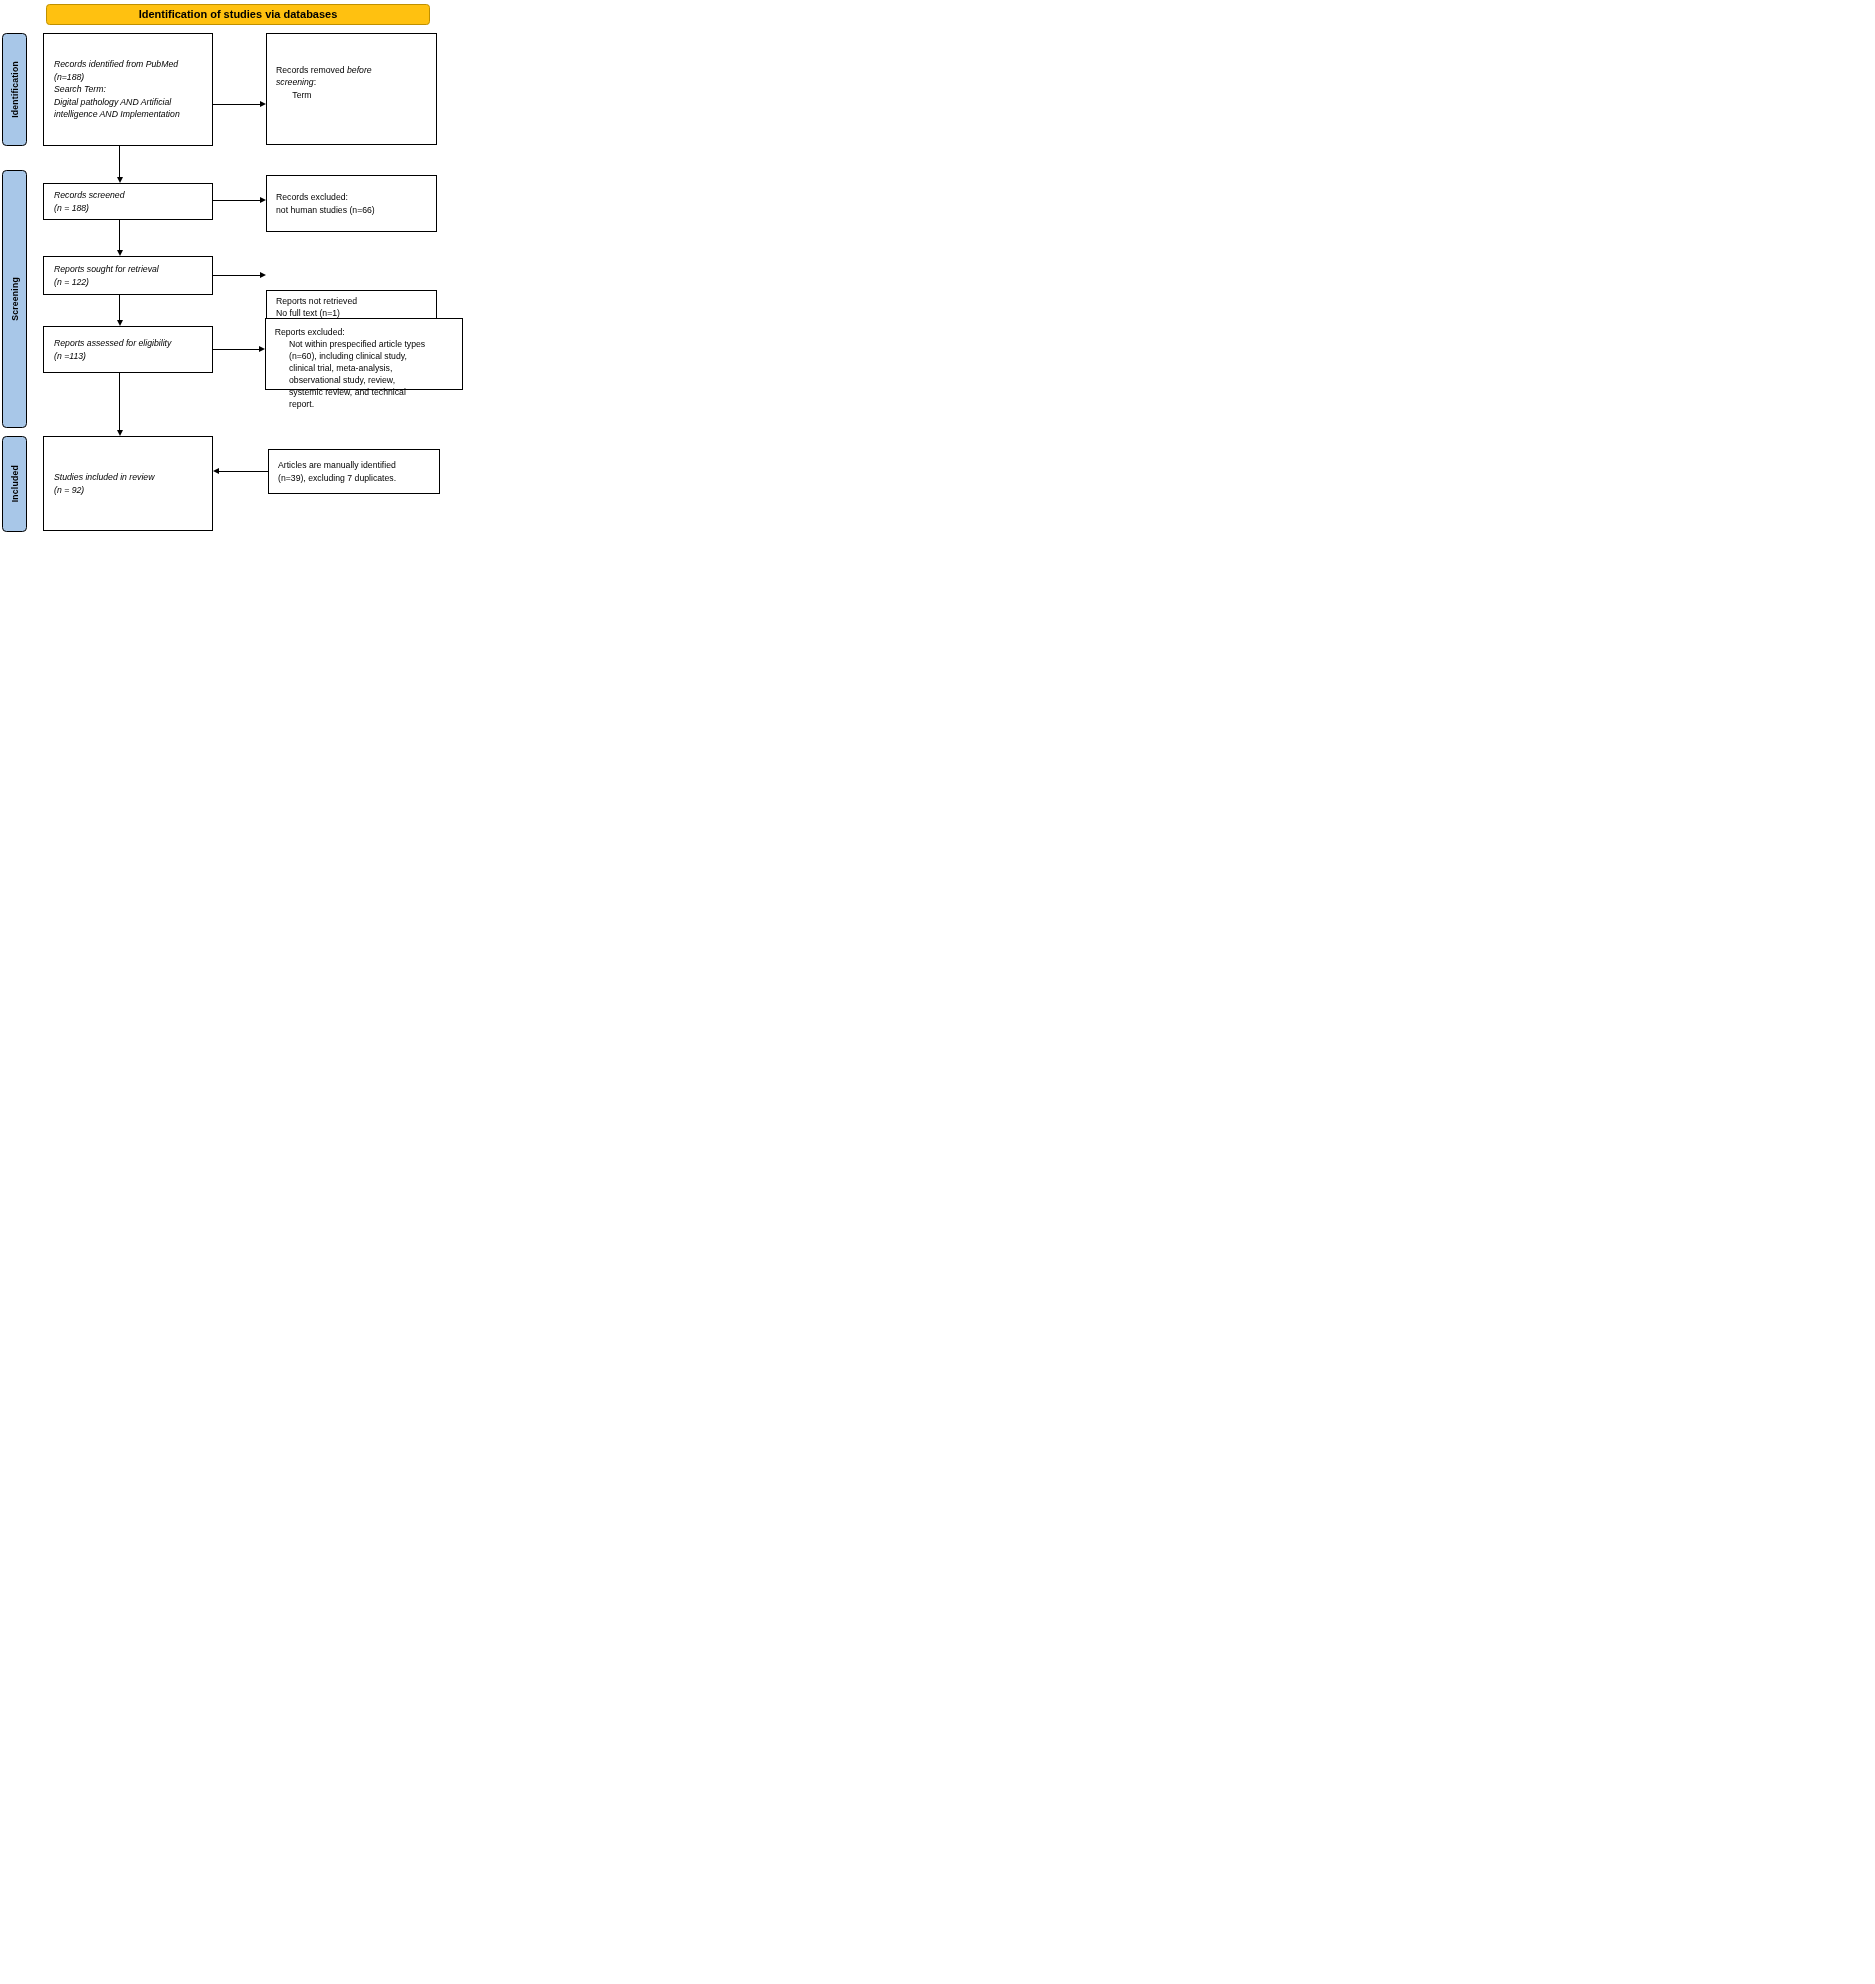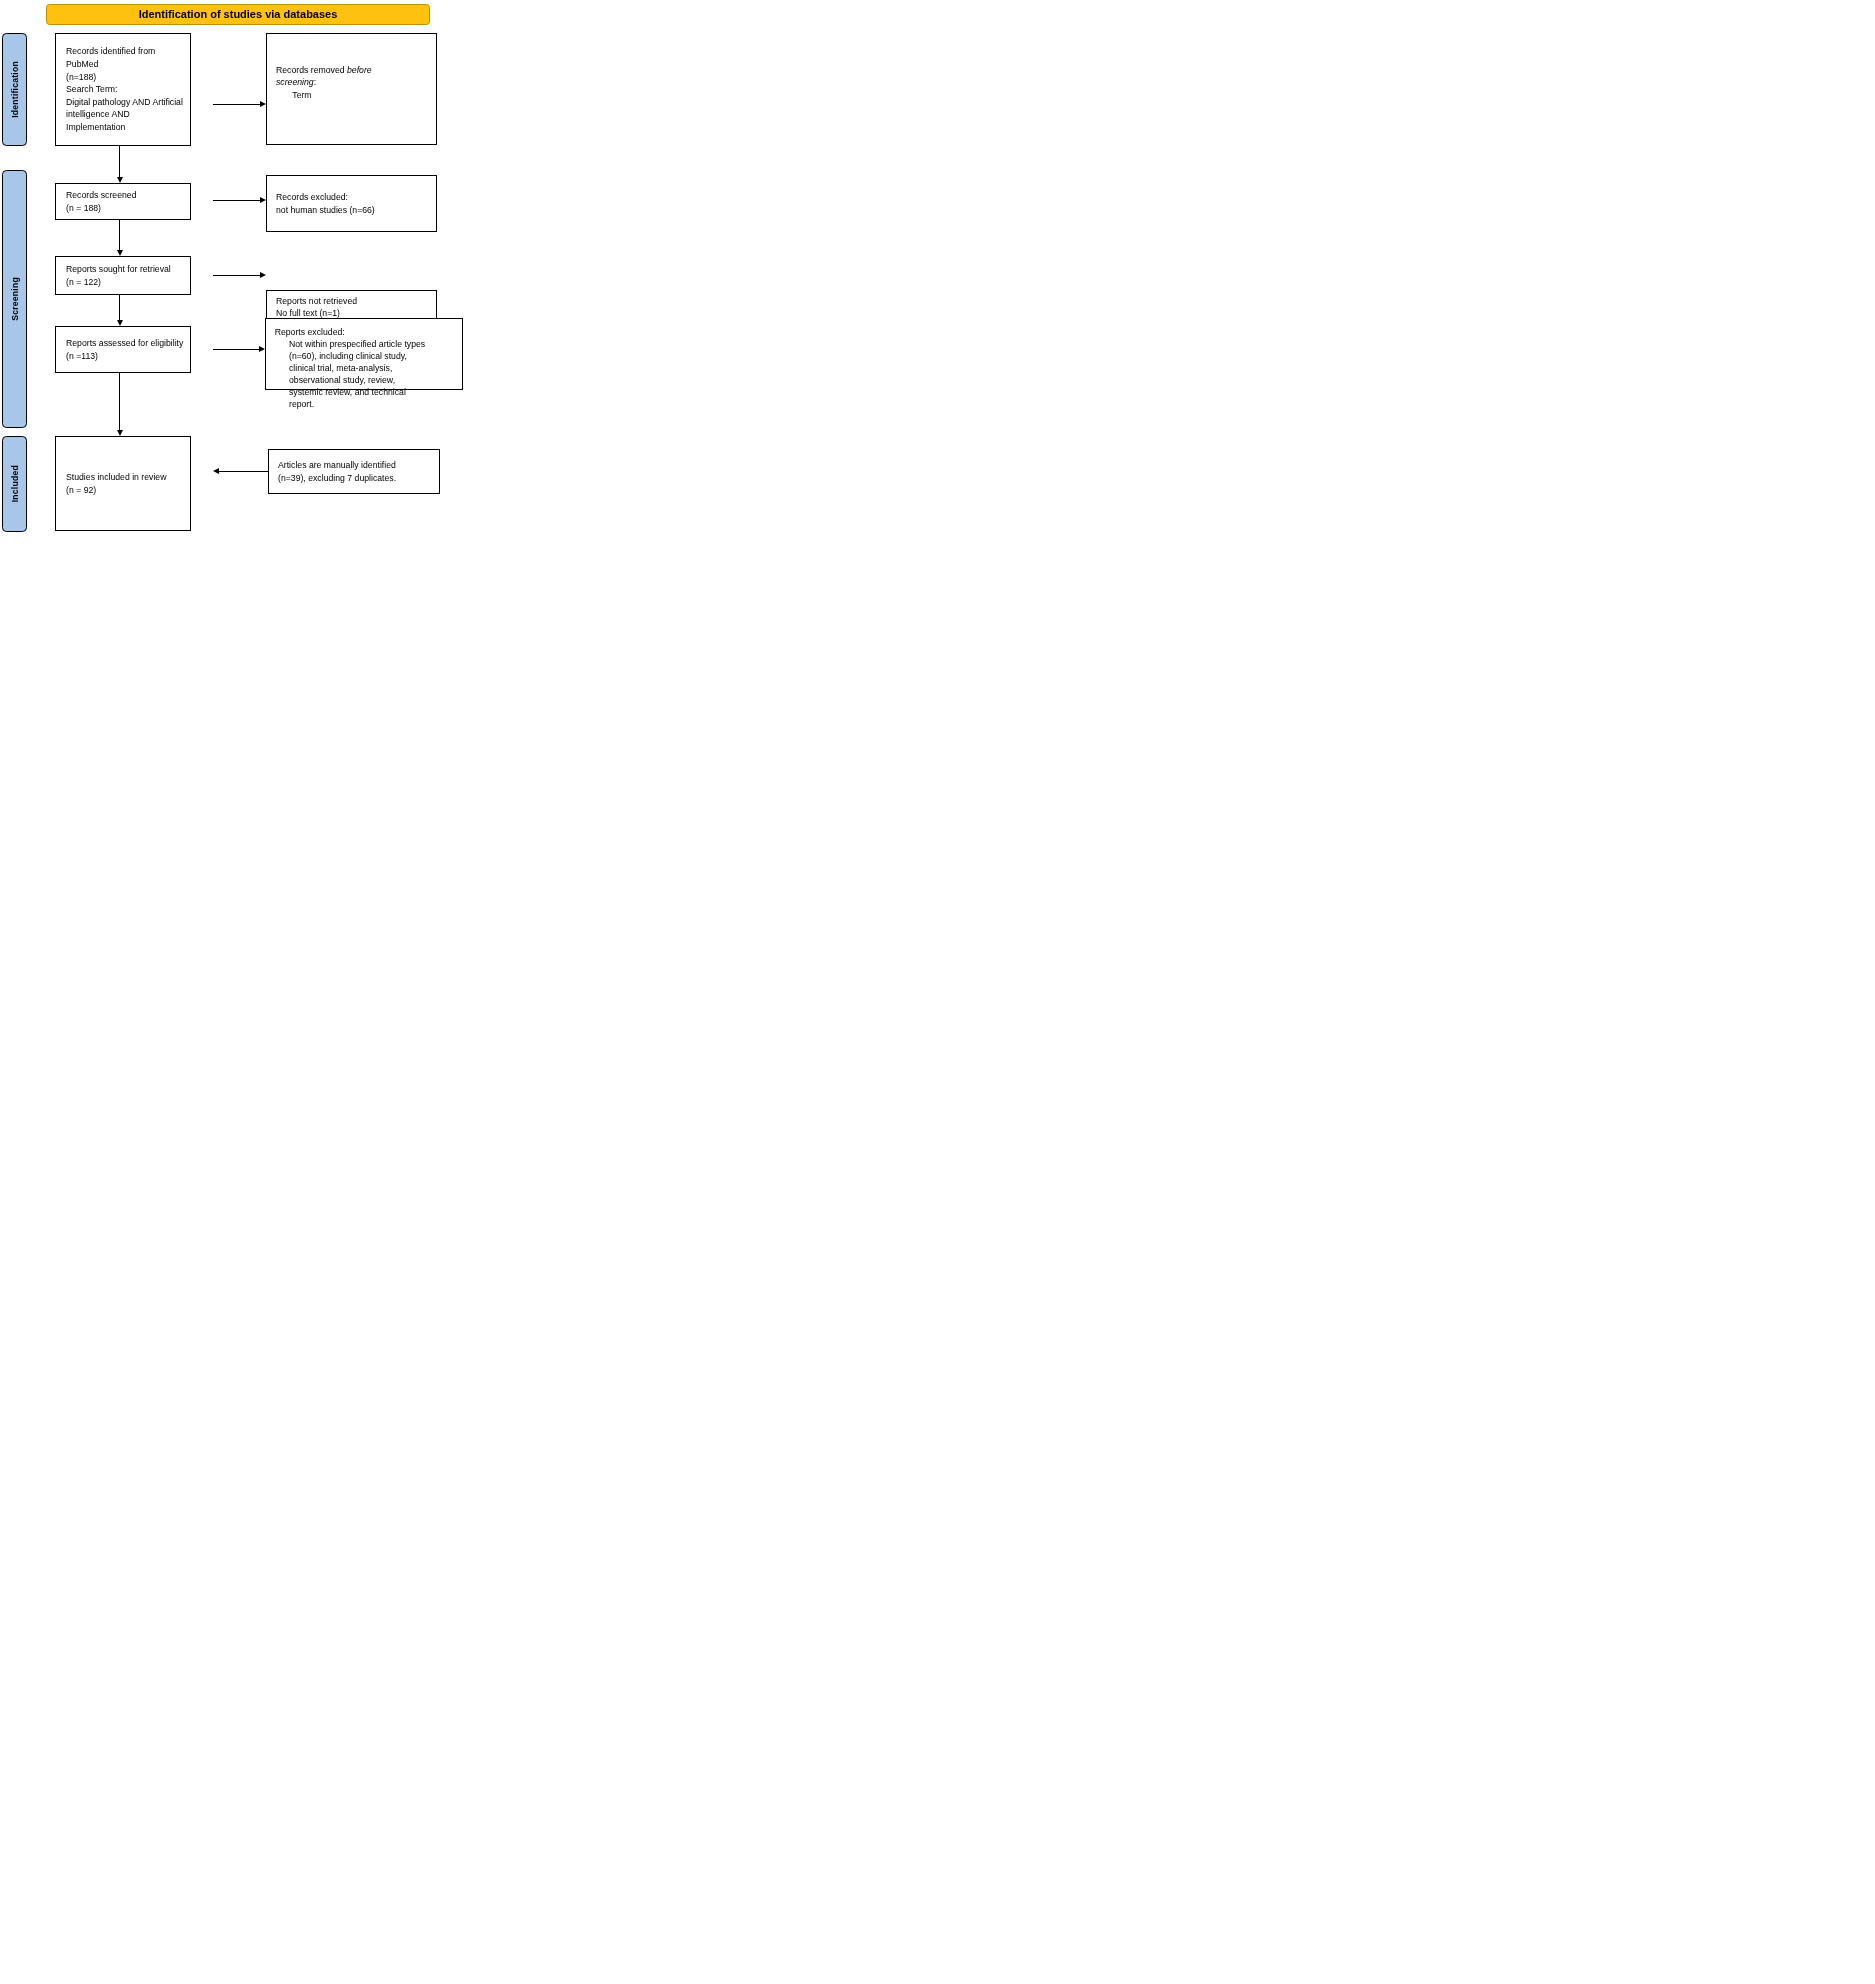--- a/index.html
+++ b/index.html
@@ -43,21 +43,21 @@
   
   .fbox {
     position: absolute;
     background: #fff;
     border: 1.2px solid #000;
     box-sizing: border-box;
     display: flex; flex-direction: column; justify-content: center;
     font-size: 8.7px; line-height: 1.45;
   }
   .box-text { white-space: pre-line; }
-  .col-left  { left: 55px; width: 136px; }
+  .col-left  { left: 43px; width: 170px; font-style: italic; }
   .col-right { left: 266px; width: 171px; }
   #box-records-identified { top: 33px;  height: 113px; padding: 3.2px 4.8px 3.2px 10px; }
   #box-records-screened   { top: 183px; height: 37px;  padding: 3.2px 4.8px 3.2px 10px; }
   #box-reports-sought     { top: 256px; height: 39px;  padding: 3.2px 4.8px 3.2px 10px; }
   #box-reports-assessed   { top: 326px; height: 47px; padding: 3.2px 4.8px 3.2px 10px; }
   #box-studies-included   { top: 436px; height: 95px; padding: 3.2px 4.8px 3.2px 10px; }
   #box-records-removed    { top: 33px;  height: 112px; padding: 3.2px 4.8px 3.2px 9px; }
   #box-records-excluded   { top: 175px; height: 57px; padding: 3.2px 4.8px 3.2px 9px; }
   #box-reports-not-retrieved { top: 247px; height: 47px; padding: 3.2px 4.8px 3.2px 9px; margin-top: 43px; }
   #box-reports-excluded   { left: 265px; width: 198px; top: 318px; height: 72px;

